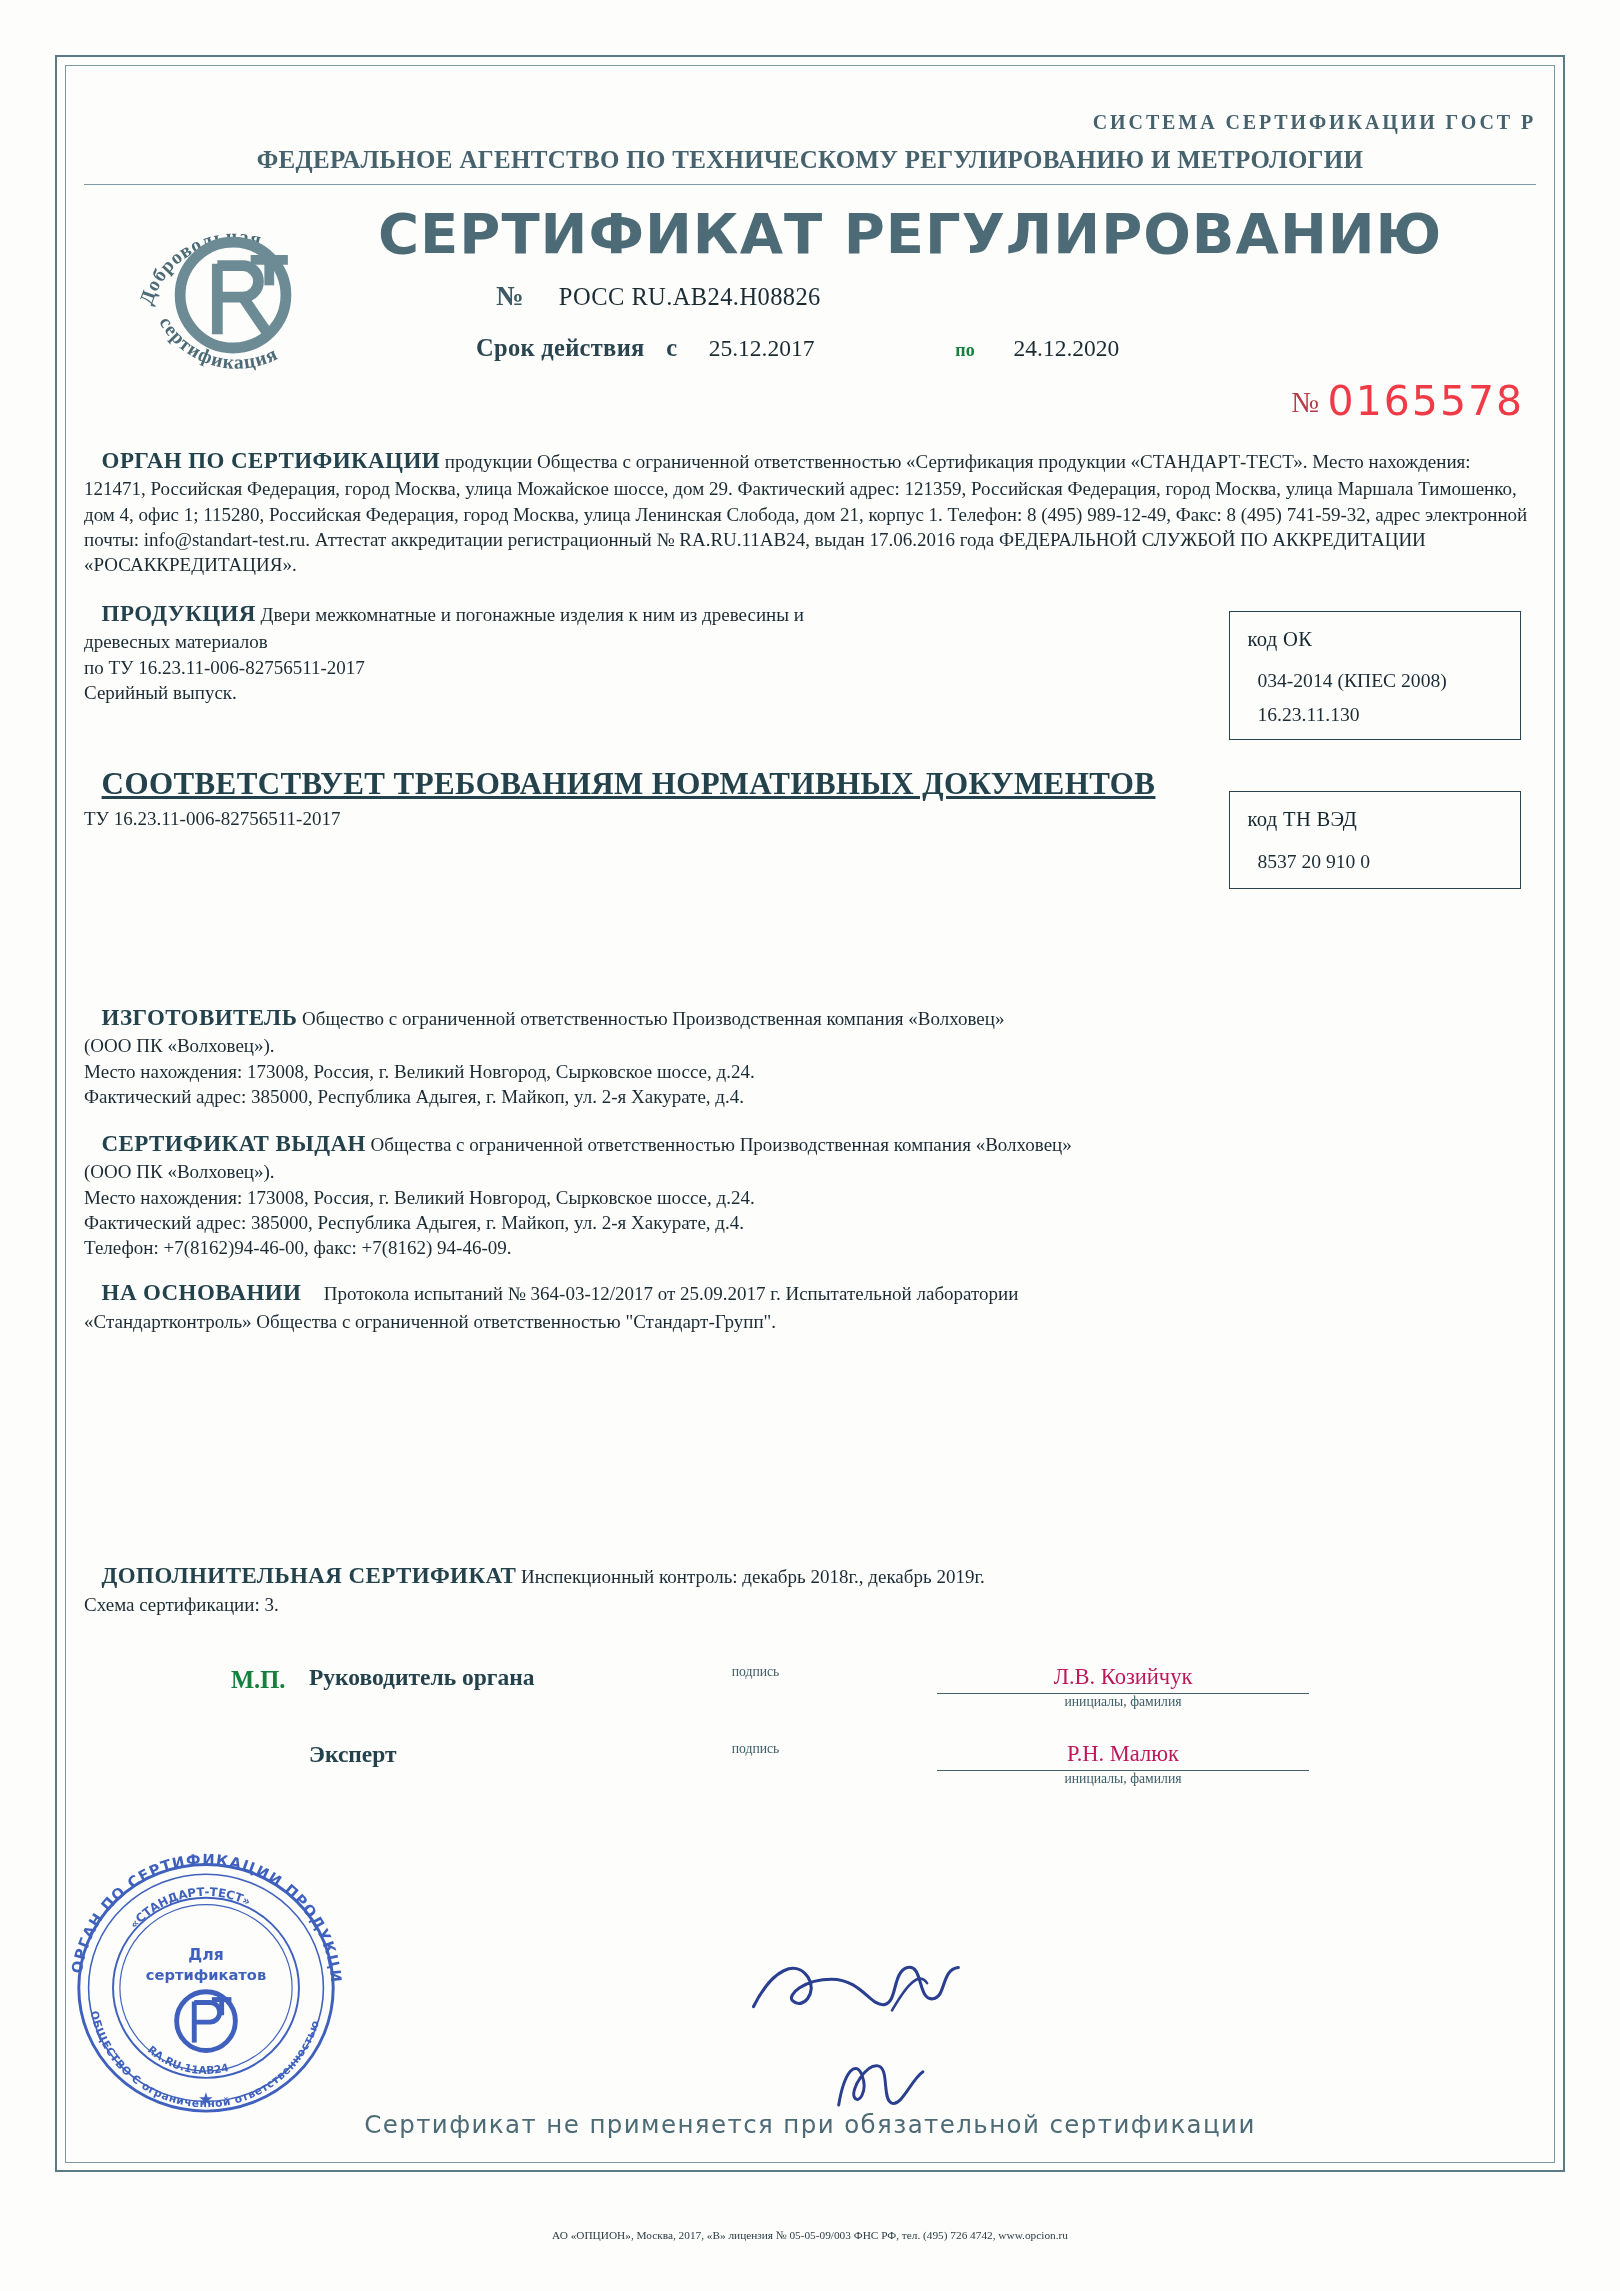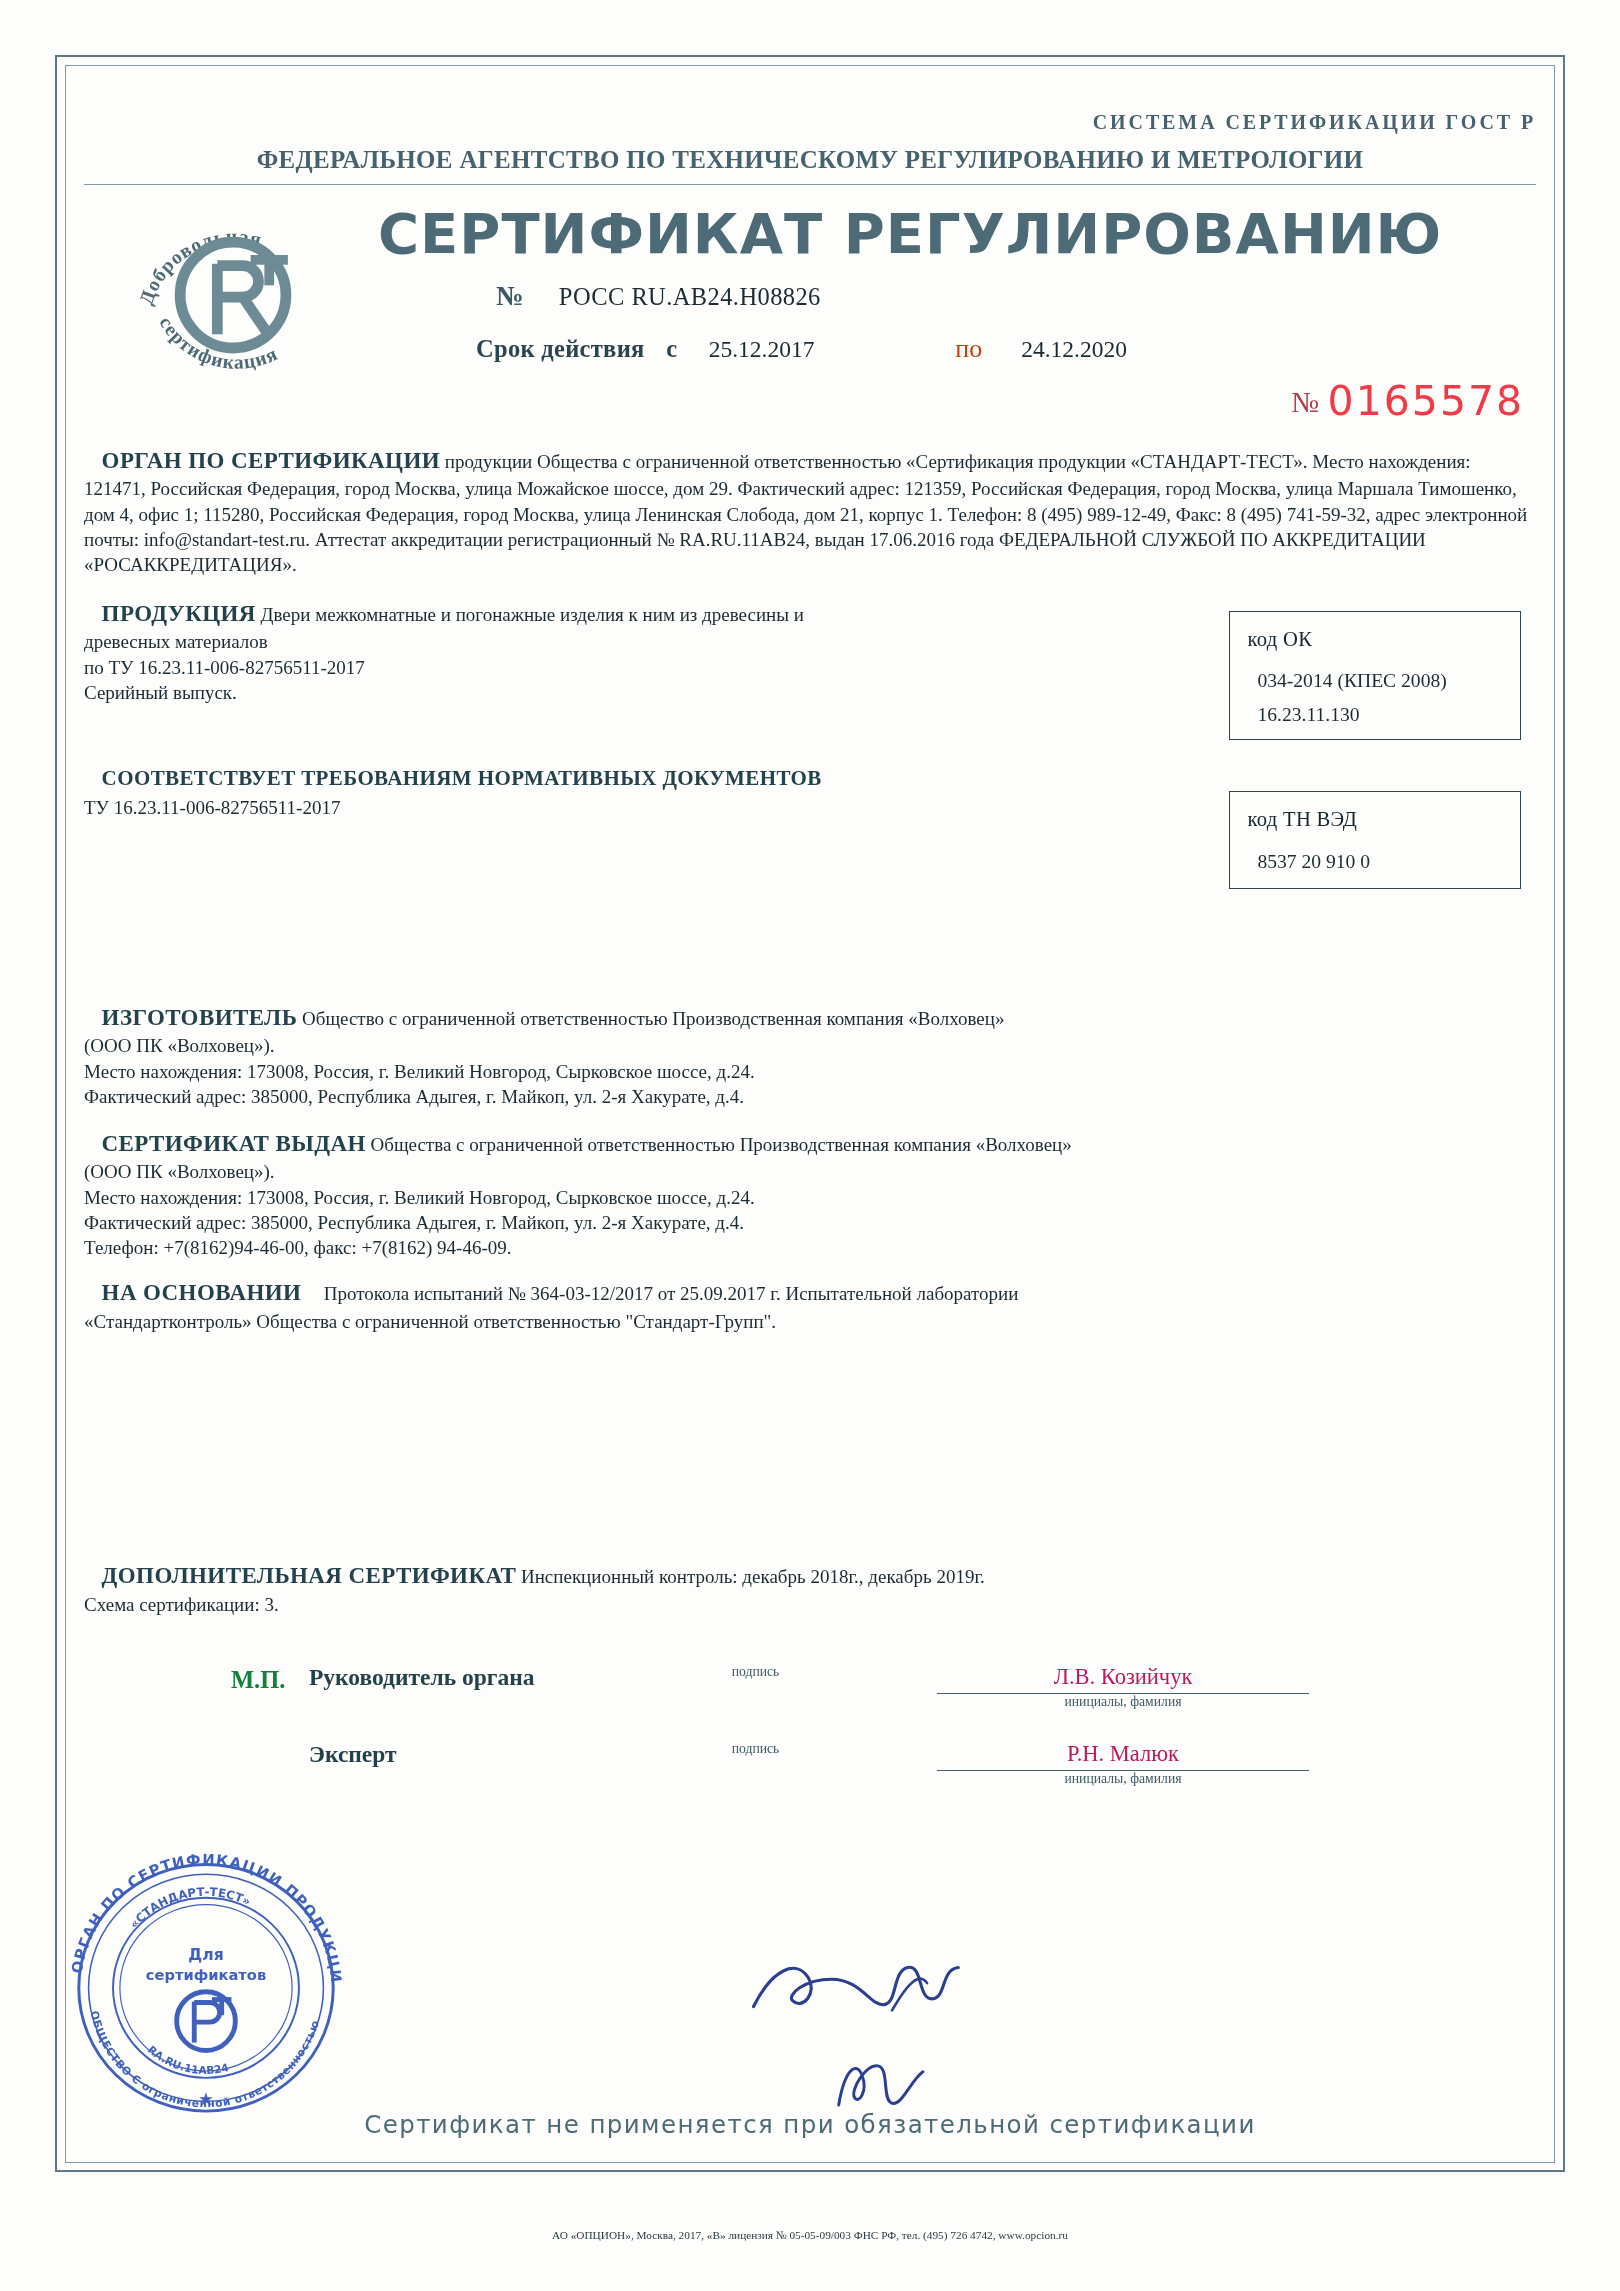--- a/index.html
+++ b/index.html
@@ -116,23 +116,23 @@
     font-size: 24.5px;
     color: #2a454f;
     letter-spacing: 0.3px;
   }
   .valid-from {
     margin-left: 25.5px;
     font-size: 23.5px;
   }
   .valid-po {
     margin-left: 135px;
-    font-weight: normal;
-    font-size: 26px;
-    color: #c2410c;
+    font-weight: bold;
+    font-size: 18px;
+    color: #15803d;
   }
   .valid-to {
     margin-left: 33px;
     font-size: 23.5px;
   }
   .blank-no {
     position: absolute;
     right: 11.8px;
     top: 192px;
     font-size: 37px;
@@ -210,24 +210,25 @@
   }
   .box-tnved {
     left: 1145px;
     top: 192px;
     width: 259px;
     height: 73px;
   }
 
   .heading-norm {
     font-weight: bold;
-    font-size: 21px;
+    font-size: 31px;
     letter-spacing: 0.4px;
     color: #24424c;
     margin-left: 17.6px;
+    text-decoration: underline;
   }
 
   .sig-area {
     position: relative;
     margin-top: 7.8px;
     height: 206px;
   }
   .sig-row {
     position: absolute;
     left: 225px;

